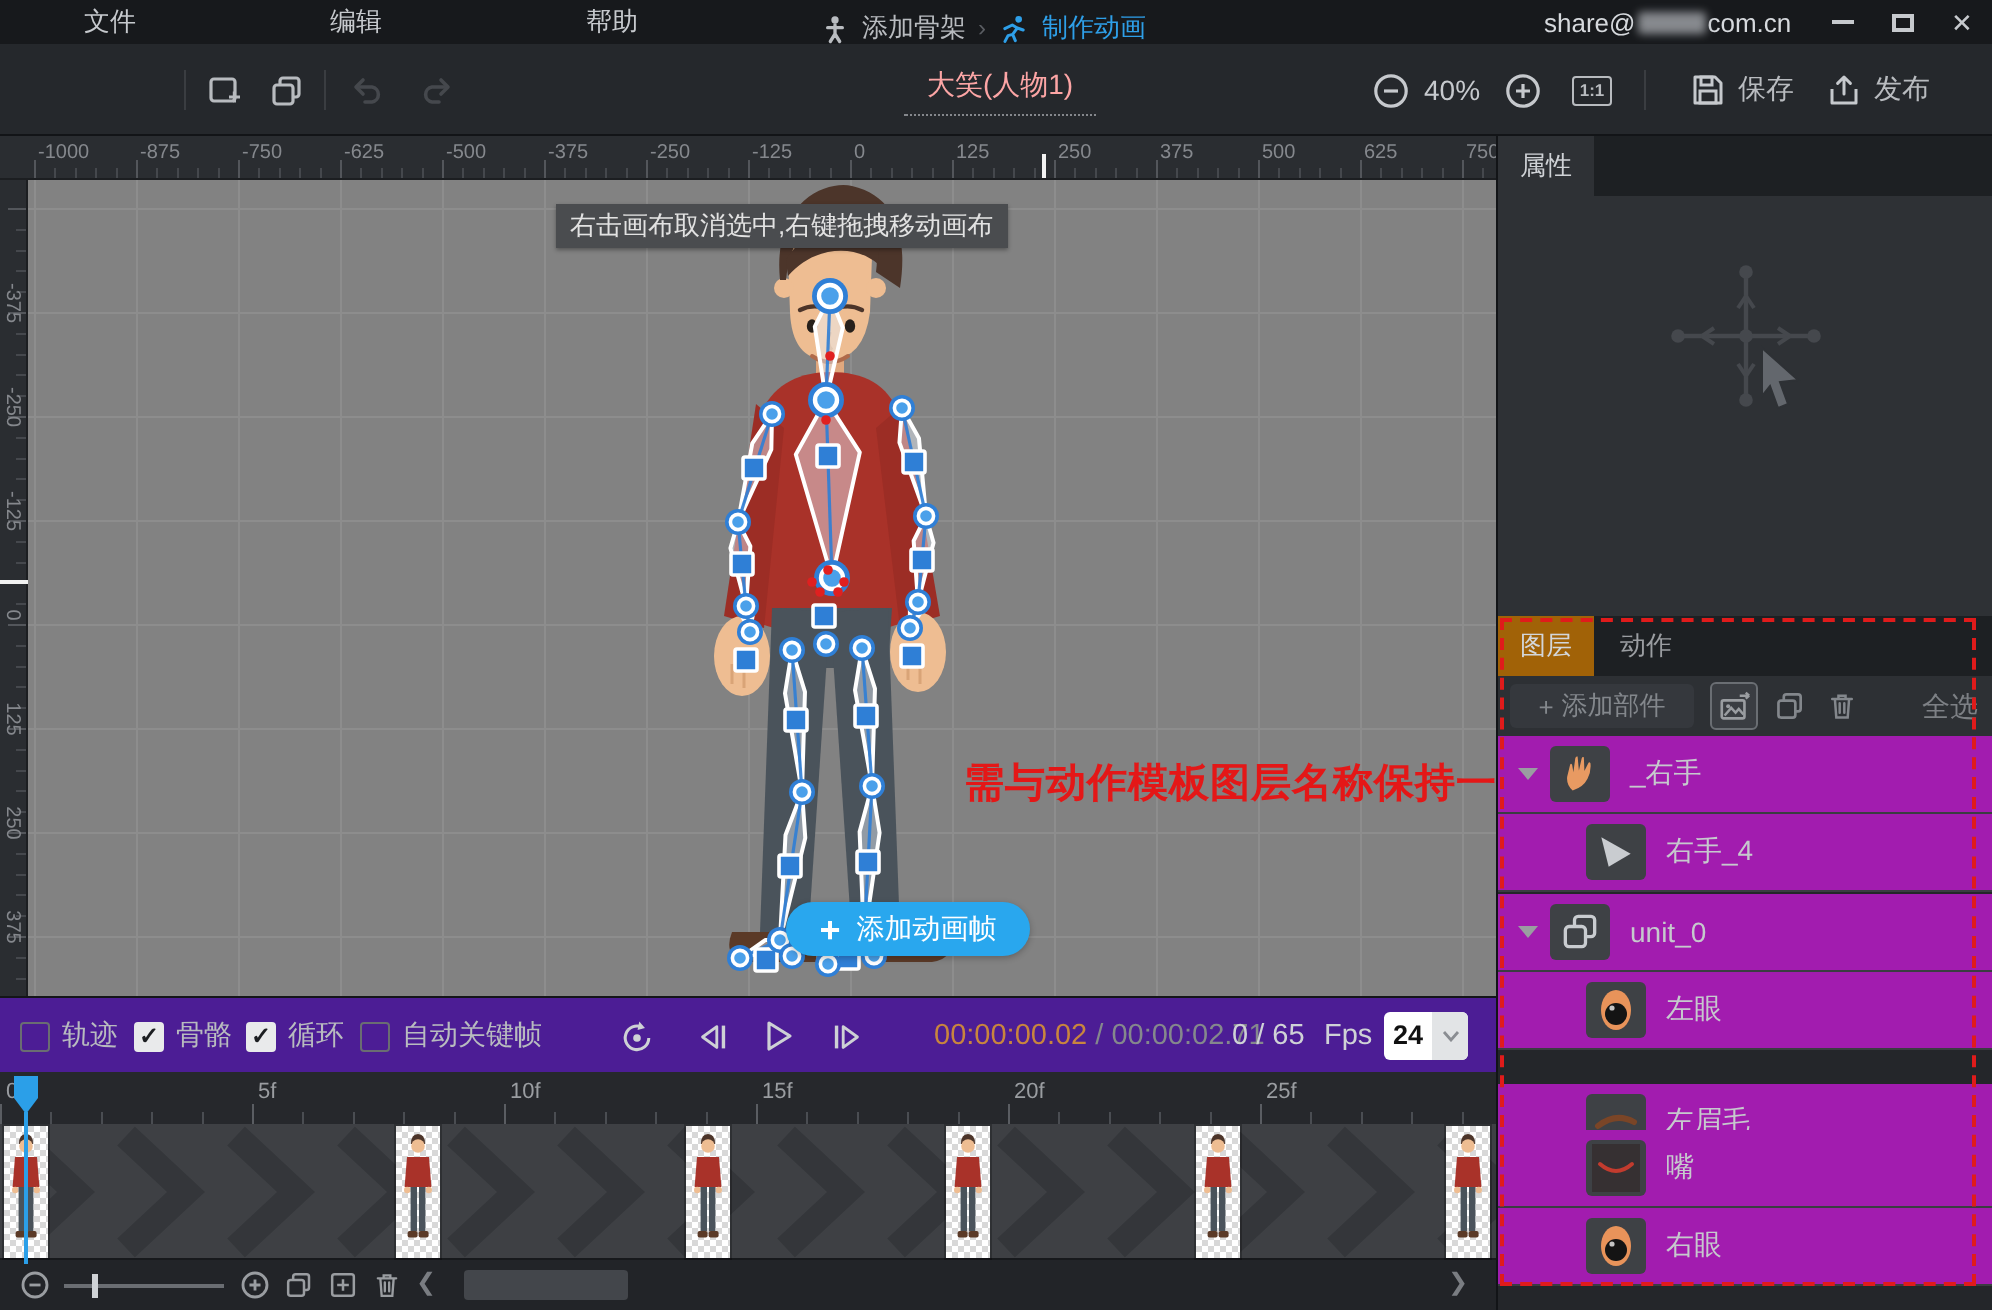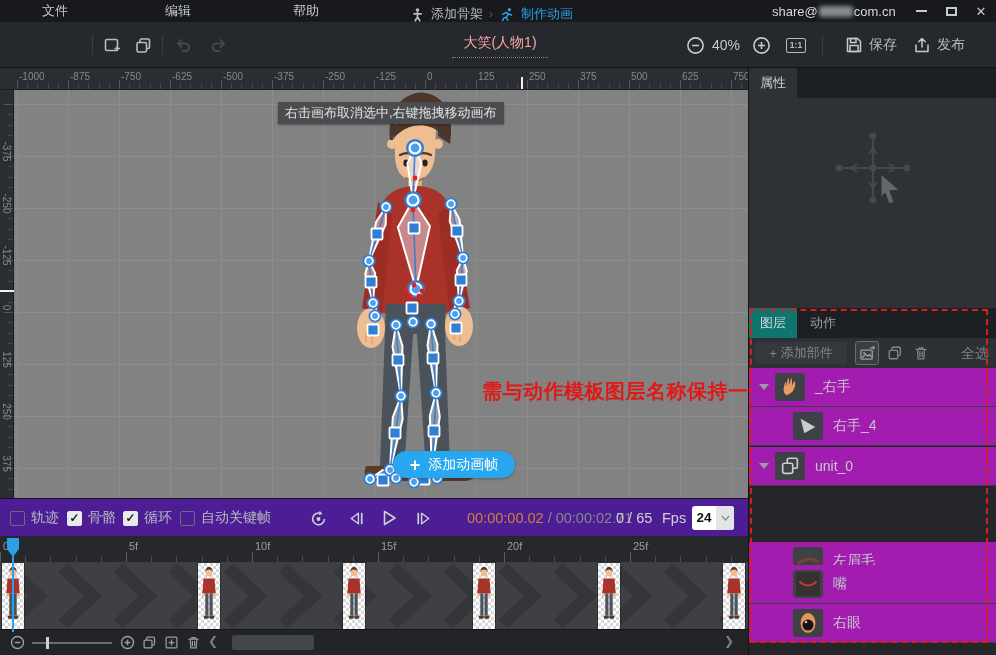--- a/index.html
+++ b/index.html
@@ -54,21 +54,21 @@
   .character{position:absolute;left:314px;top:-2px;}
 
   
   .rightpanel{position:absolute;left:748px;top:68px;width:248px;height:587px;background:#24262a;border-left:1px solid #121417;}
   .ptabs{position:absolute;left:0;top:0;width:248px;height:30px;background:#1d2023;}
   .ptab{position:absolute;left:0;top:0;width:48px;height:30px;background:#2e3135;color:#cfd2d6;font-size:13px;display:flex;align-items:center;justify-content:center;}
   .pbody{position:absolute;left:0;top:30px;width:248px;height:210px;background:#2e3135;}
   .hint{position:absolute;left:0;top:128px;width:248px;text-align:center;color:#565a60;font-size:14px;}
   .ltabs{position:absolute;left:0;top:240px;width:248px;height:30px;background:#1d2023;}
   .ltab{position:absolute;top:0;height:30px;width:48px;display:flex;align-items:center;justify-content:center;font-size:13px;color:#9a9da1;}
-  .ltab.active{background:#0f766e;color:#d3d6da;}
+  .ltab.active{background:#a16207;color:#d3d6da;}
   .ltoolbar{position:absolute;left:0;top:270px;width:248px;height:30px;background:#2d3034;}
   .addpart{position:absolute;left:6px;top:4px;width:92px;height:22px;background:#35383d;border-radius:3px;color:#83878c;font-size:13px;display:flex;align-items:center;justify-content:center;gap:4px;}
   .lt-ic{position:absolute;top:3px;width:24px;height:24px;border-radius:3px;display:flex;align-items:center;justify-content:center;color:#9a9da1;}
   .lt-ic.framed{border:1px solid #6a6e73;background:#3a3d42;}
   .selall{position:absolute;right:8px;top:4px;height:22px;line-height:22px;color:#7d8085;font-size:14px;}
   .lrows{position:absolute;left:0;top:300px;width:248px;height:275px;background:#24262a;}
   .lrow{position:absolute;left:0;width:248px;height:39px;background:#a21caf;border-bottom:1px solid #3a3d41;display:flex;align-items:center;}
   .caret{position:absolute;left:10px;width:0;height:0;border-left:5px solid transparent;border-right:5px solid transparent;border-top:6px solid #9a9da1;}
   .lthumb{position:absolute;width:30px;height:28px;border-radius:3px;background:#3e4145;display:flex;align-items:center;justify-content:center;overflow:hidden;}
   .llabel{position:absolute;color:#c6c9cd;font-size:14px;}
@@ -456,20 +456,30 @@
         <div class="lrow" style="top: 79px;">
           <span class="caret"></span>
           <span class="lthumb" style="left: 26px;">
             <svg width="22" height="22" viewBox="0 0 24 24">
               <rect x="9" y="3.5" width="11" height="11" rx="2" stroke="#c9ccd0" stroke-width="1.8" fill="none"></rect>
               <rect x="4" y="9" width="11" height="11" rx="2" stroke="#c9ccd0" stroke-width="1.8" fill="#3e4145"></rect>
             </svg>
           </span>
           <span class="llabel" style="left: 66px;">unit_0</span>
         </div>
+        <div class="lrow" style="top: 118px;">
+          <span class="lthumb" style="left: 44px;">
+            <svg width="24" height="24" viewBox="0 0 24 24">
+              <ellipse cx="12" cy="12" rx="7.5" ry="10" fill="#e8935a"></ellipse>
+              <circle cx="12" cy="14" r="5.5" fill="#141414"></circle>
+              <circle cx="10" cy="11" r="1.3" fill="#fff" opacity=".75"></circle>
+            </svg>
+          </span>
+          <span class="llabel" style="left: 84px;">左眼</span>
+        </div>
         <div class="lrow" style="top: 174px;">
           <span class="lthumb" style="left: 44px;">
             <svg width="24" height="24" viewBox="0 0 24 24">
               <path d="M3 14 Q12 7 21 12" stroke="#7a4527" stroke-width="3" fill="none" stroke-linecap="round"></path>
             </svg>
           </span>
           <span class="llabel" style="left: 84px;">左眉毛</span>
         </div>
         <div class="lrow" style="top: 197px;">
           <span class="lthumb" style="left: 44px;">

